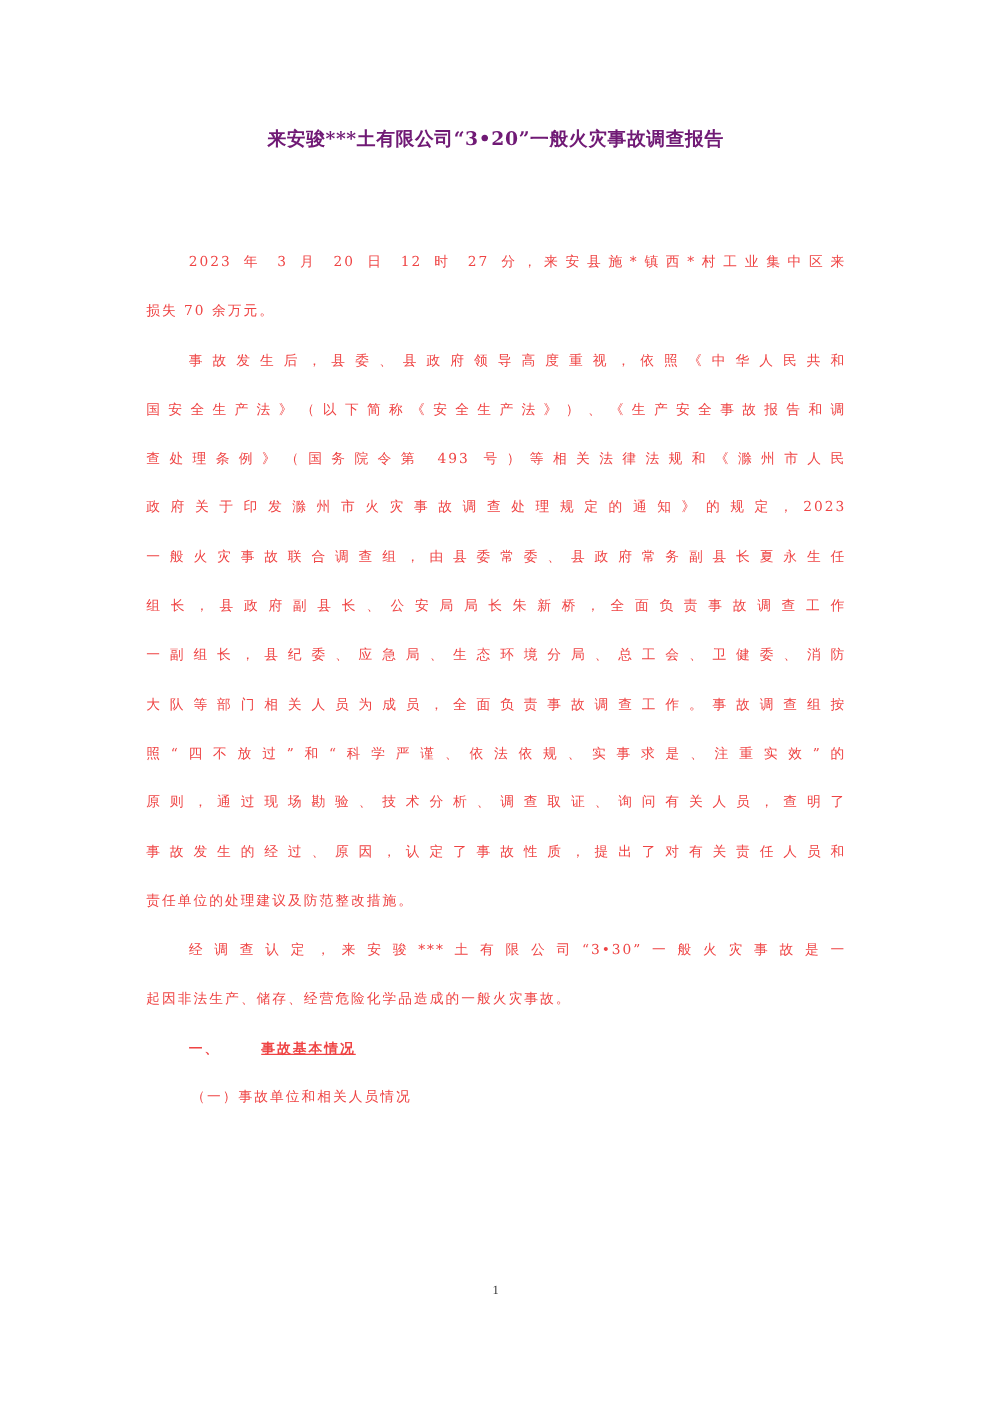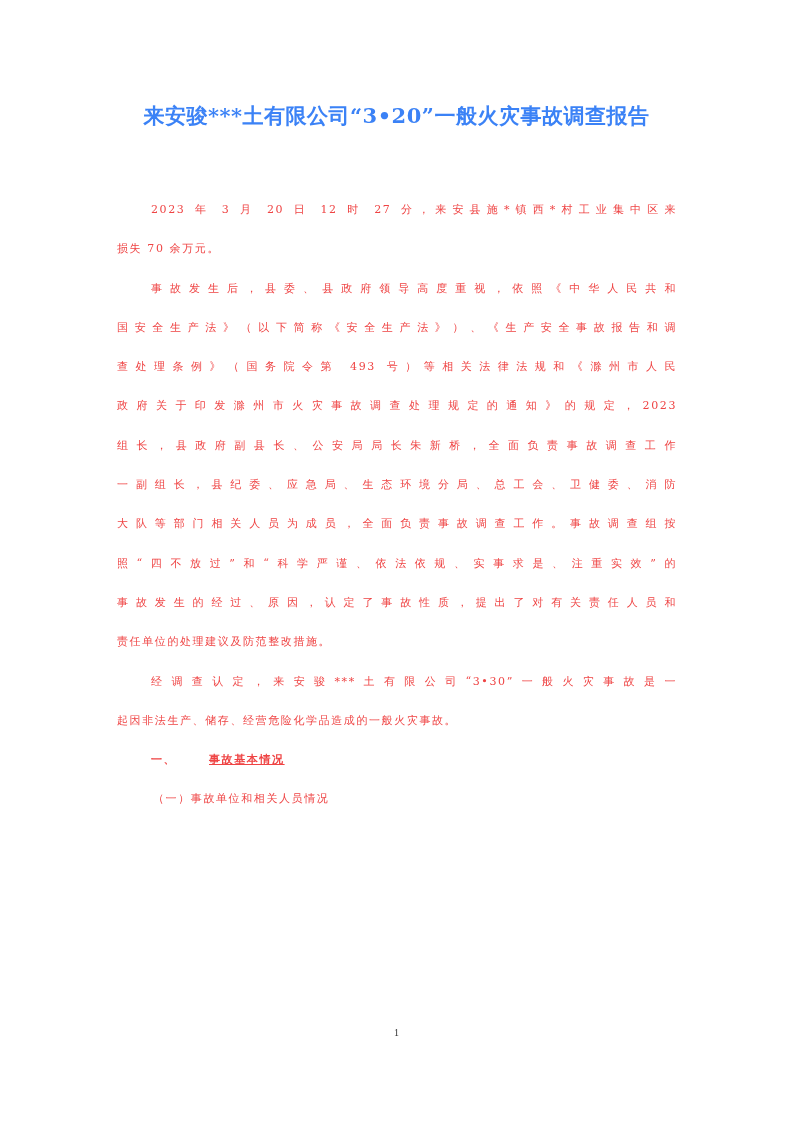--- a/index.html
+++ b/index.html
@@ -21,24 +21,24 @@
       width: 793px;
       height: 1122px;
       background: #ffffff;
     }
     .title {
       position: absolute;
       left: 0;
       top: 102px;
       width: 793px;
       text-align: center;
-      font-size: 21px;
+      font-size: 15px;
       font-weight: bold;
       letter-spacing: 0.5px;
-      color: #3b82f6;
+      color: #701a75;
       white-space: nowrap;
     }
     .body {
       position: absolute;
       left: 117px;
       top: 190px;
       width: 560px;
     }
     .line {
       height: 39.3px;
@@ -93,24 +93,26 @@
     <div>
       <div class="line indent">2023 年 3 月 20 日 12 时 27 分，来安县施*镇西*村工业集中区来</div>
       <div class="line last">损失 70 余万元。</div>
     </div>
 
     <div>
       <div class="line indent">事故发生后，县委、县政府领导高度重视，依照《中华人民共和</div>
       <div class="line">国安全生产法》（以下简称《安全生产法》）、《生产安全事故报告和调</div>
       <div class="line">查处理条例》（国务院令第 493 号）等相关法律法规和《滁州市人民</div>
       <div class="line">政府关于印发滁州市火灾事故调查处理规定的通知》的规定，2023</div>
+      <div class="line">一般火灾事故联合调查组，由县委常委、县政府常务副县长夏永生任</div>
       <div class="line">组长，县政府副县长、公安局局长朱新桥，全面负责事故调查工作</div>
       <div class="line">一副组长，县纪委、应急局、生态环境分局、总工会、卫健委、消防</div>
       <div class="line">大队等部门相关人员为成员，全面负责事故调查工作。事故调查组按</div>
       <div class="line">照“四不放过”和“科学严谨、依法依规、实事求是、注重实效”的</div>
+      <div class="line">原则，通过现场勘验、技术分析、调查取证、询问有关人员，查明了</div>
       <div class="line">事故发生的经过、原因，认定了事故性质，提出了对有关责任人员和</div>
       <div class="line last">责任单位的处理建议及防范整改措施。</div>
     </div>
 
     <div>
       <div class="line indent">经调查认定，来安骏***土有限公司“3•30”一般火灾事故是一</div>
       <div class="line last">起因非法生产、储存、经营危险化学品造成的一般火灾事故。</div>
     </div>
 
     <div class="line heading">

